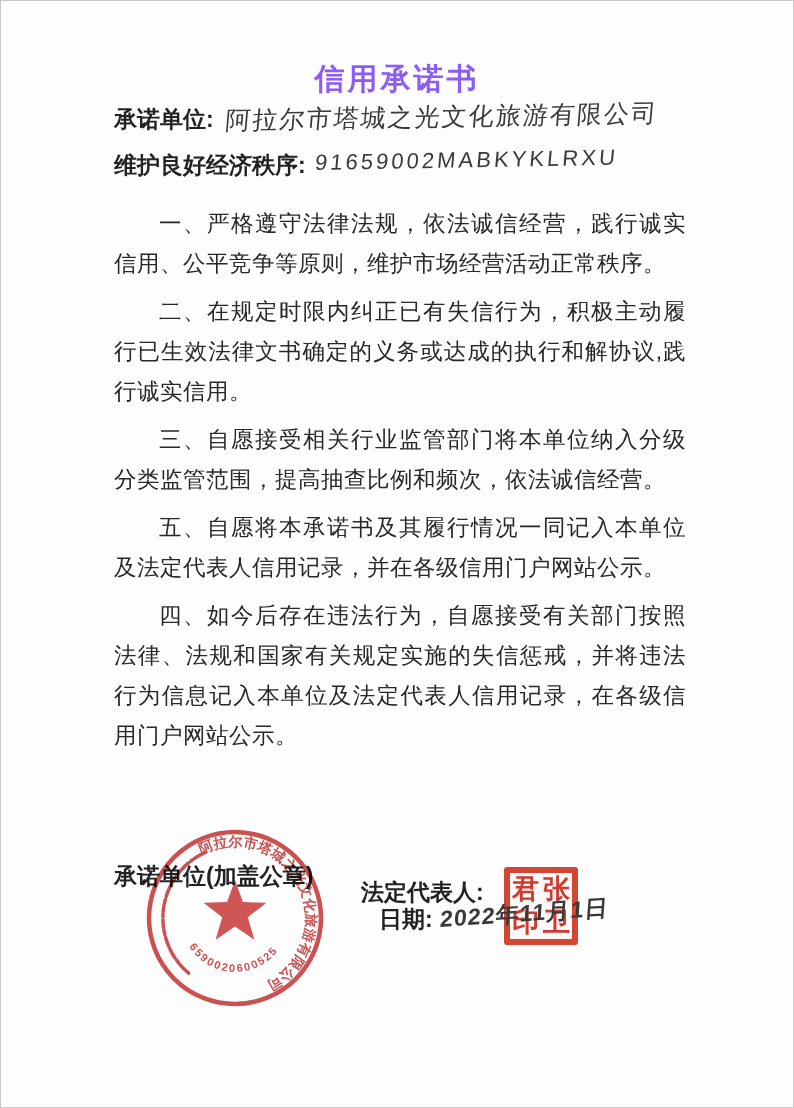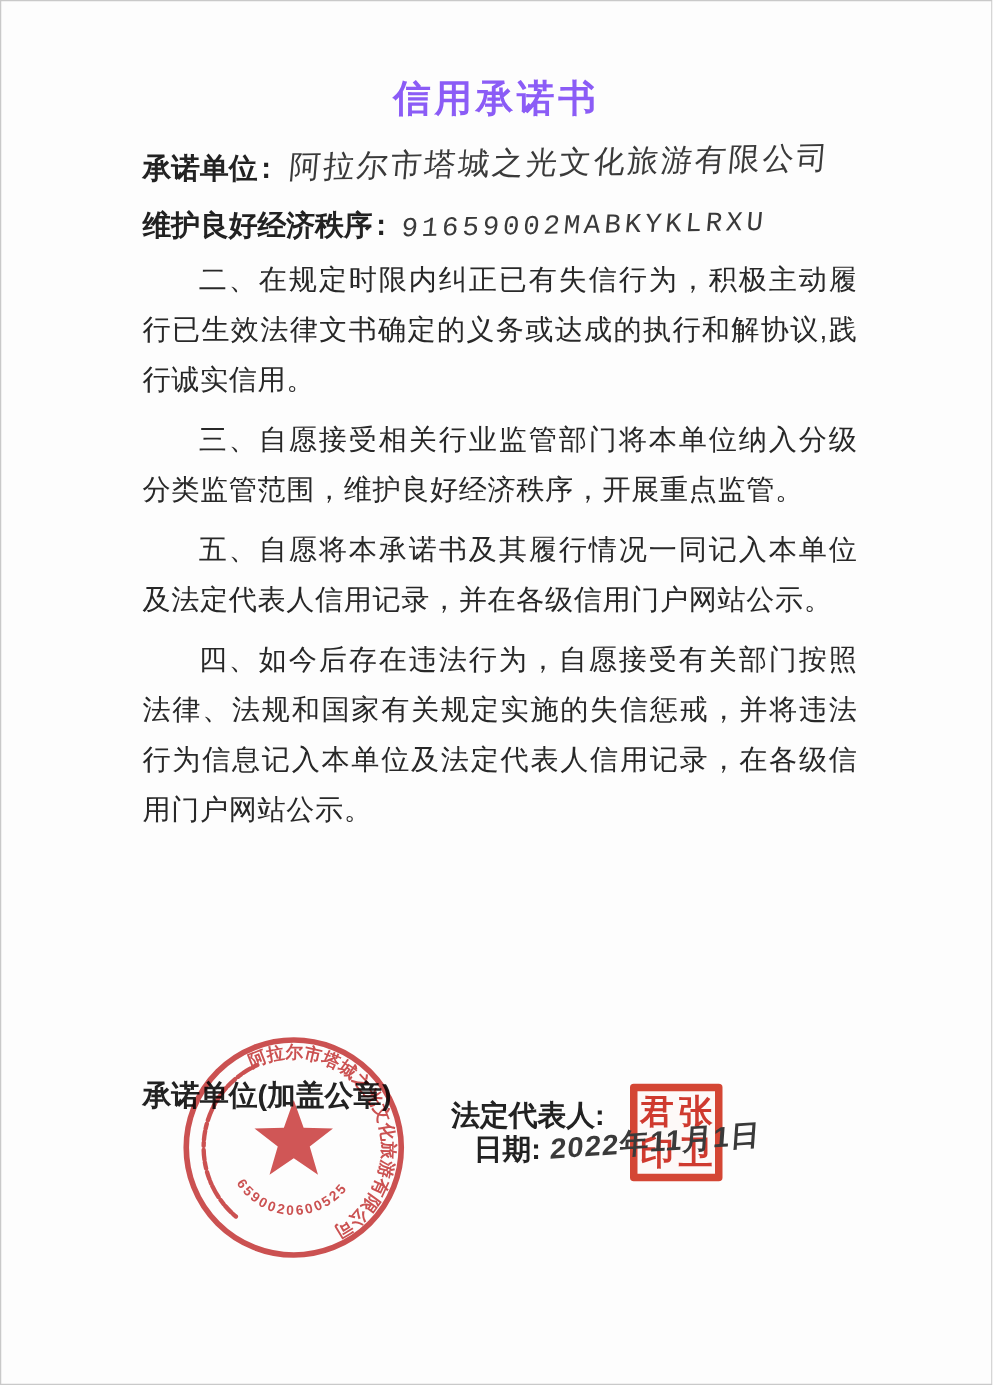--- a/index.html
+++ b/index.html
@@ -7,21 +7,21 @@
   .page{
     position:relative;width:794px;height:1108px;background:#fdfdfd;
     box-sizing:border-box;border:1px solid #c9c9c9;overflow:hidden;
     color:#262626;
   }
   .doc-title{
     margin:58px 0 0 0;text-align:center;font-size:30px;font-weight:700;
     letter-spacing:3px;color:#8b5cf6;
   }
   .content{position:absolute;left:113px;top:103px;width:572px;}
-  .field-line{display:flex;align-items:flex-end;height:46px;font-family:Liberation Mono, monospace;}
+  .field-line{display:flex;align-items:flex-start;height:46px;}
   .field-label{font-size:23px;font-weight:700;color:#222;white-space:nowrap;}
   .handwriting{
     color:#3a3a3a;transform:skewX(-6deg) rotate(-1deg);transform-origin:left bottom;
     white-space:nowrap;
   }
   .hw-name{font-size:25px;margin-left:10px;letter-spacing:2px;}
   .hw-code{font-size:22px;margin-left:8px;letter-spacing:3px;font-weight:500;}
   .body-text{margin-top:6px;}
   .para{
     margin:8px 0 0 0;font-size:22.5px;line-height:40px;text-align:justify;
@@ -62,22 +62,23 @@
       <span class="field-label">承诺单位:</span>
       <span class="handwriting hw-name">阿拉尔市塔城之光文化旅游有限公司</span>
     </div>
 
     <div class="field-line">
       <span class="field-label">维护良好经济秩序:</span>
       <span class="handwriting hw-code">91659002MABKYKLRXU</span>
     </div>
 
     <div class="body-text">
+        <p class="para">一、严格遵守法律法规，依法诚信经营，践行诚实信用、公平竞争等原则，维护市场经营活动正常秩序。</p>
         <p class="para">二、在规定时限内纠正已有失信行为，积极主动履行已生效法律文书确定的义务或达成的执行和解协议,践行诚实信用。</p>
-        <p class="para">三、自愿接受相关行业监管部门将本单位纳入分级分类监管范围，维护良好经济秩序，开展重点监管。</p>
+        <p class="para">三、自愿接受相关行业监管部门将本单位纳入分级分类监管范围，提高抽查比例和频次，依法诚信经营。</p>
         <p class="para">五、自愿将本承诺书及其履行情况一同记入本单位及法定代表人信用记录，并在各级信用门户网站公示。</p>
         <p class="para">四、如今后存在违法行为，自愿接受有关部门按照法律、法规和国家有关规定实施的失信惩戒，并将违法行为信息记入本单位及法定代表人信用记录，在各级信用门户网站公示。</p>
       </div>
   </div>
 
   <div class="sig-row">
     <span class="sig-unit">承诺单位(加盖公章)</span>
     <span class="sig-rep">法定代表人:</span>
   </div>
 

